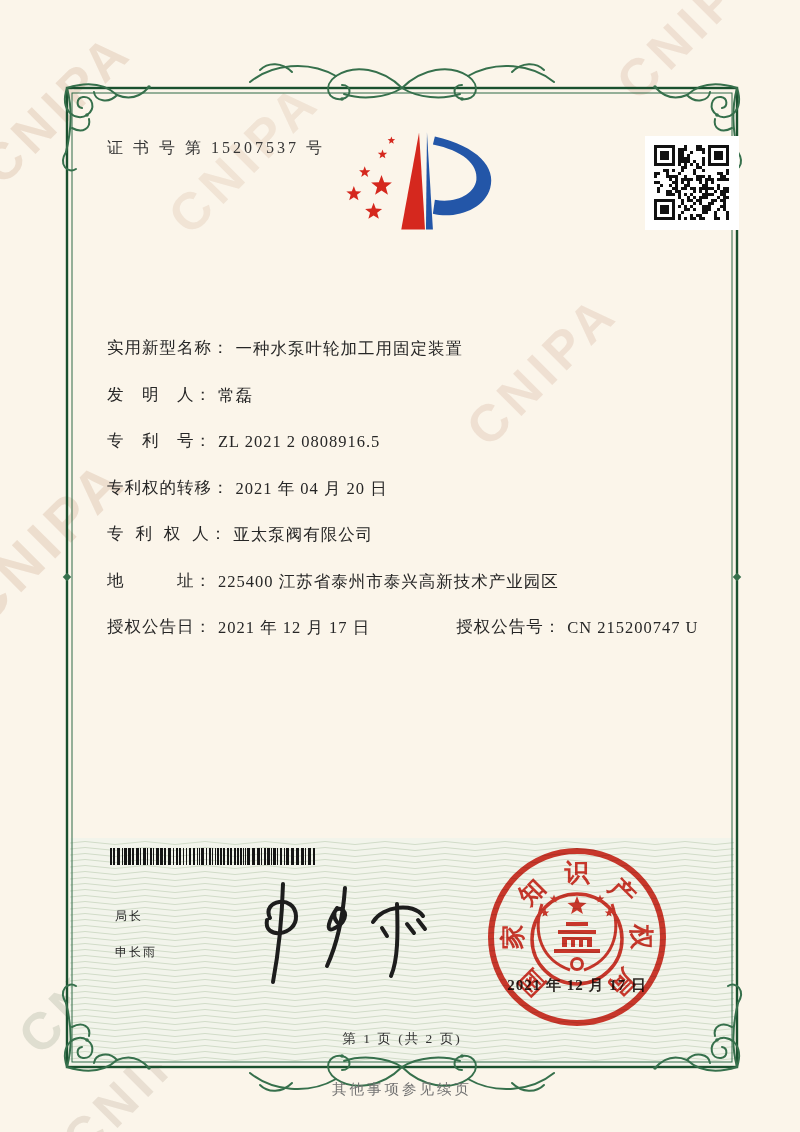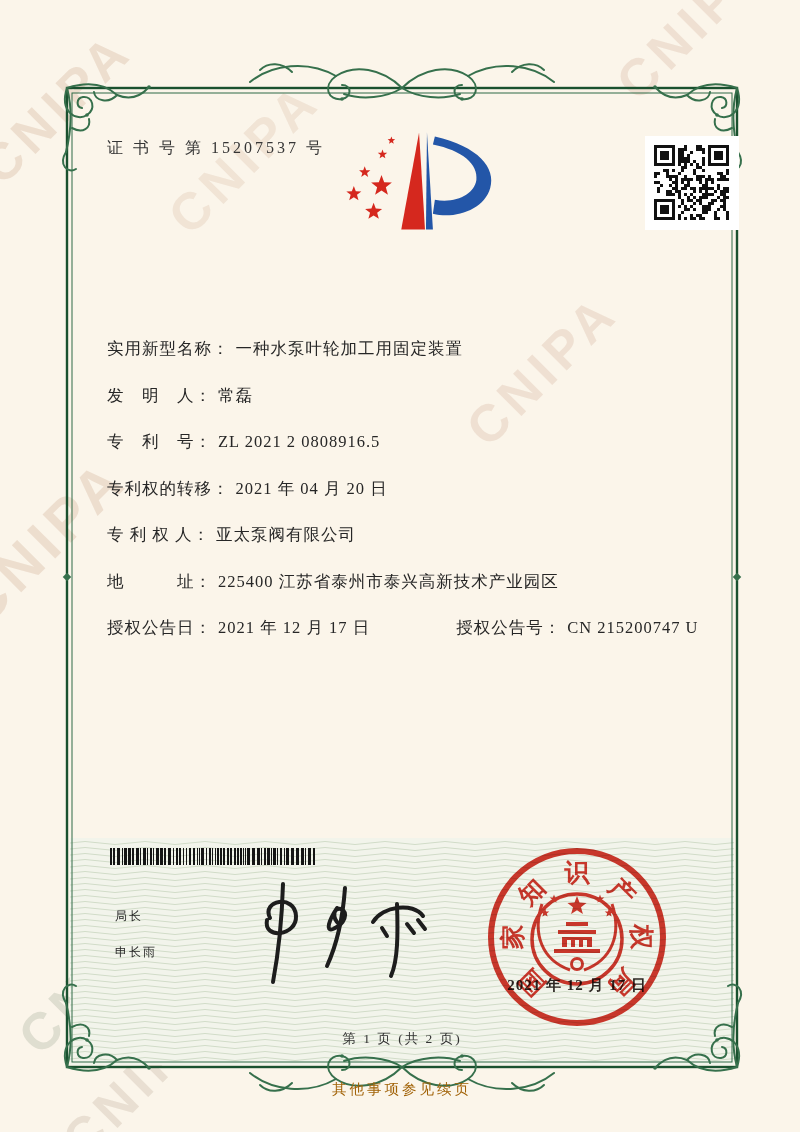--- a/index.html
+++ b/index.html
@@ -29,21 +29,21 @@
   .cert-no{position:absolute;left:107px;top:138px;font-size:16px;letter-spacing:3px;color:#363636;}
   .logo{position:absolute;left:340px;top:124px;width:168px;height:118px;}
   .qr-pad{position:absolute;left:645px;top:136px;width:94px;height:94px;background:#ffffff;}
   .qr-pad svg{position:absolute;left:9px;top:9px;}
 
   .title{position:absolute;left:67px;top:240px;width:670px;text-align:center;
          font-size:40px;font-weight:bold;letter-spacing:10px;color:#1b1b1b;}
 
   .fields{position:absolute;left:107px;top:340px;width:620px;font-size:16.5px;letter-spacing:1px;}
   .frow{display:flex;line-height:17px;margin-bottom:29.5px;white-space:nowrap;}
-  .frow .lbl{white-space:pre;}
+  .frow .lbl{white-space:pre;font-family:Liberation Mono, monospace;}
   .frow .val{margin-left:6px;white-space:pre;}
   .frow.grant .pair2{margin-left:86px;display:flex;}
 
   .paras{position:absolute;left:107px;top:655px;width:613px;font-size:15.5px;line-height:25.5px;
          text-align:justify;letter-spacing:0.5px;color:#242424;}
   .paras p{margin:0;text-indent:2em;}
 
   .barcode{position:absolute;left:110px;top:848px;z-index:5;}
   .signer{position:absolute;left:115px;top:908px;z-index:5;font-size:12px;letter-spacing:2px;color:#1f1f1f;}
   .signer .name{margin-top:19px;}
@@ -54,21 +54,21 @@
   .seal{position:absolute;left:482px;top:842px;width:190px;height:190px;z-index:6;
         mix-blend-mode:multiply;opacity:.92;}
   .seal svg{position:absolute;left:0;top:0;}
   .seal .schar{position:absolute;width:28px;height:28px;margin-left:-14px;margin-top:-14px;
         font-size:25px;font-weight:bold;color:#d0281c;text-align:center;line-height:28px;
         font-family:"Liberation Serif","DejaVu Serif",serif;}
 
   .page-indicator{position:absolute;left:67px;top:1030px;width:670px;text-align:center;z-index:5;
         font-size:13.5px;letter-spacing:2px;color:#333333;}
   .continuation{position:absolute;left:67px;top:1080px;width:670px;text-align:center;z-index:4;
-        font-size:14.5px;letter-spacing:3px;color:#a16207;}
+        font-size:14.5px;letter-spacing:3px;color:#737373;}
 </style>
 </head>
 <body>
 
 <div class="page">
 
   <div>
     <span class="wm w1">CNIPA</span>
     <span class="wm w2">CNIPA</span>
     <span class="wm w3">CNIPA</span>

